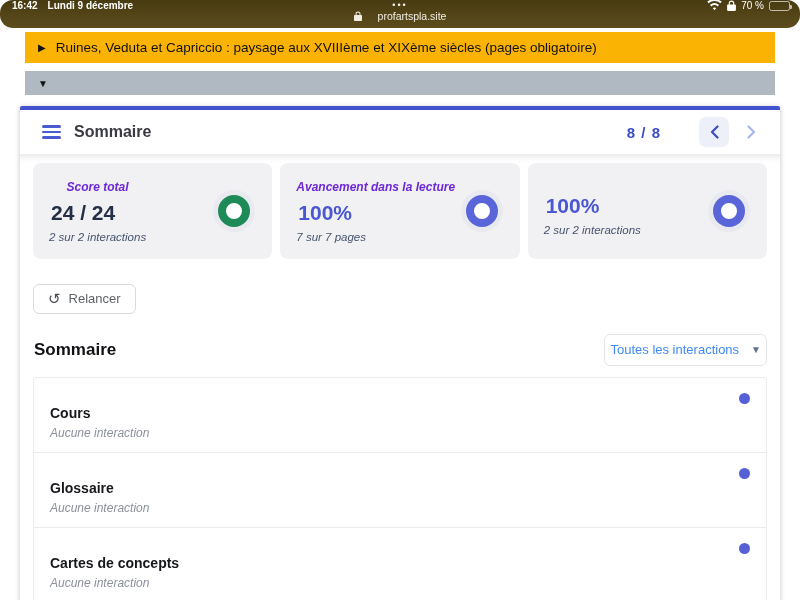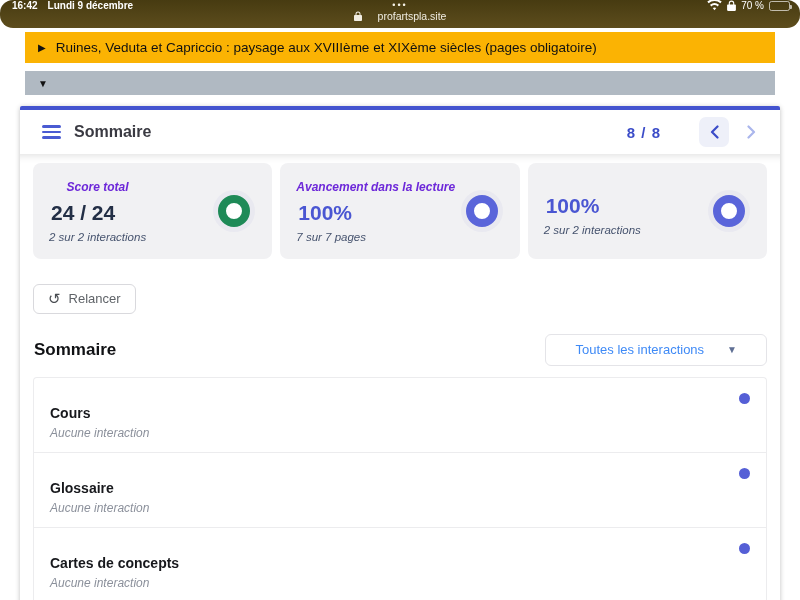--- a/index.html
+++ b/index.html
@@ -61,22 +61,22 @@
   .relancer-row { padding:15px 13px 4px; }
   .btn-relancer { display:inline-flex; align-items:center; gap:8px; background:#fff;
     border:1px solid #d9d9dd; border-radius:6px; padding:6px 14px 7px; font-size:13px;
     color:#5f6368; cursor:pointer; font-family:inherit; }
   .btn-relancer .ricon { font-size:15px; line-height:14px; color:#4a4d52; }
 
   
   .toc-head { display:flex; align-items:center; justify-content:space-between;
     padding:16px 13px 11px 14px; }
   .toc-title { font-size:17px; font-weight:bold; color:#101114; }
-  .filter { display:inline-flex; align-items:center; gap:23px; background:#fff;
-    border:1px solid #e4e4e8; border-radius:6px; padding:7px 29px 8px; font-size:13px;
+  .filter { display:inline-flex; align-items:center; gap:12px; background:#fff;
+    border:1px solid #e4e4e8; border-radius:6px; padding:7px 5px 8px; font-size:13px;
     color:#3f8af6; cursor:pointer; font-family:inherit; }
   .filter .caret { color:#5f6f94; font-size:10px; }
 
   .toc-list { margin:0 13px; border:1px solid #ececee; border-bottom:none;
     border-radius:4px 4px 0 0; }
   .toc-item { padding:11px 16px 12px; border-bottom:1px solid #ececee;
     display:flex; justify-content:space-between; align-items:flex-start; cursor:pointer; }
   .toc-item:last-child { border-bottom:none; }
   .ti-title { font-size:14px; font-weight:bold; color:#17181c;margin-top:16px; }
   .ti-sub { font-size:12px; font-style:italic; color:#8b909b; margin-top:5px; }

